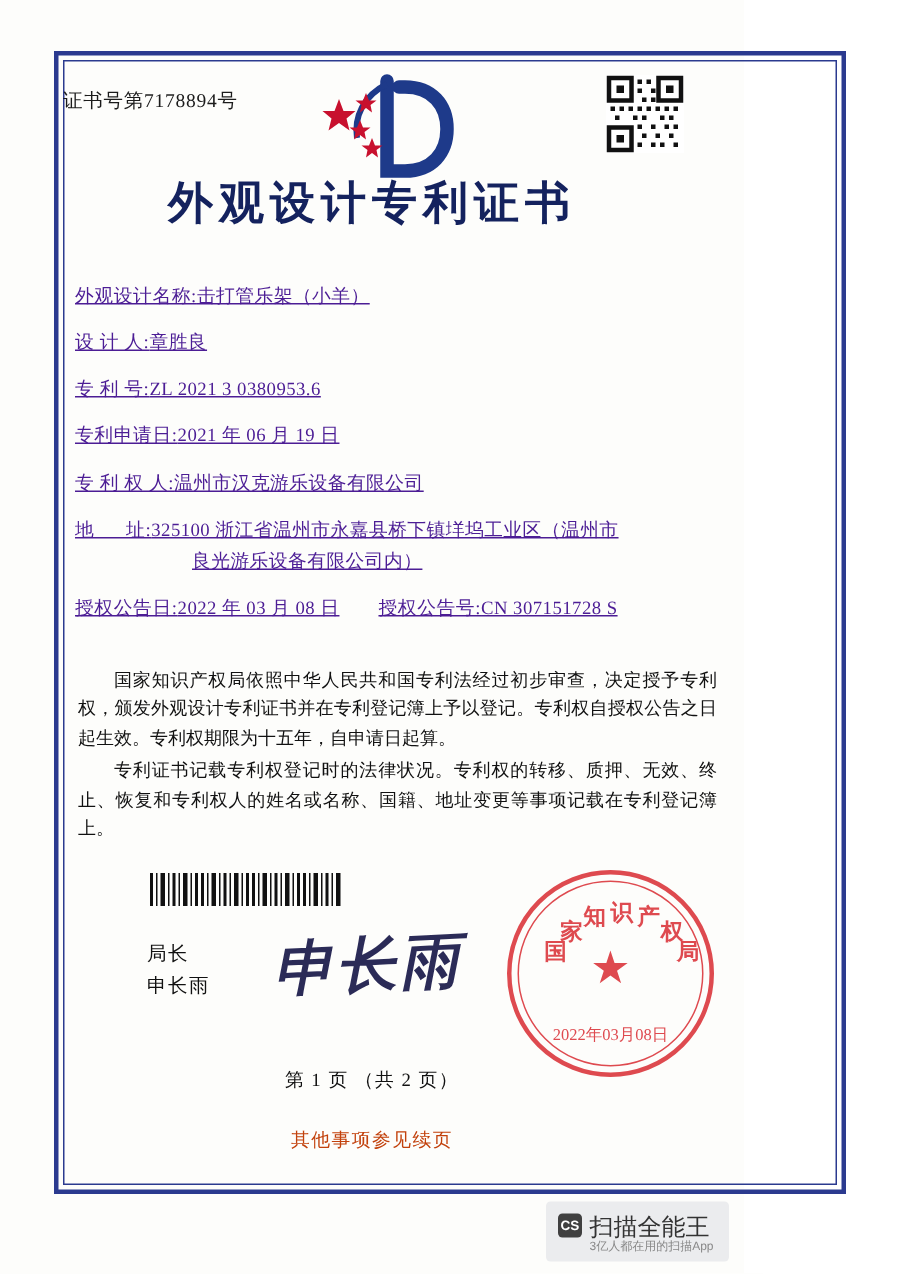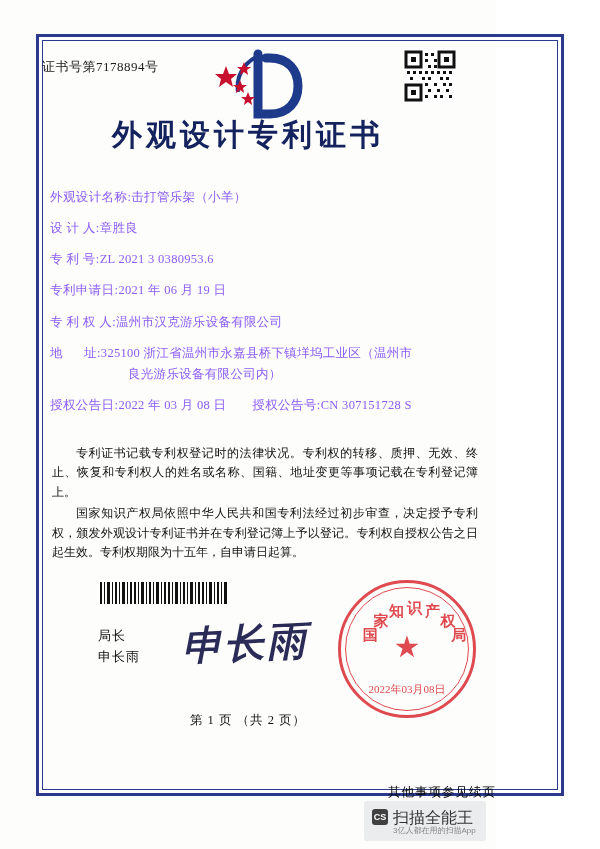--- a/index.html
+++ b/index.html
@@ -75,21 +75,22 @@
     letter-spacing: 4px;
     color: #14225e;
     font-family: "Liberation Serif", serif;
   }
   .fields {
     position: absolute;
     left: 50px;
     top: 188px;
     width: 430px;
     font-family: "Liberation Serif", serif;
-    color: #8b5cf6;
+    color: #4c1d95;
+    text-decoration: underline;
   }
   .field-row {
     display: flex;
     align-items: flex-start;
     margin-bottom: 13px;
     font-size: 12.5px;
     line-height: 1.45;
   }
   .field-label {
     flex: 0 0 auto;
@@ -226,24 +227,24 @@
     text-align: center;
     font-size: 12.5px;
     color: #111;
     font-family: "Liberation Serif", serif;
     letter-spacing: 1px;
   }
   .footnote {
     position: absolute;
     left: 0;
     right: 0;
-    top: 784px;
-    text-align: right;
+    top: 752px;
+    text-align: center;
     font-size: 12.5px;
-    color: #000000;
+    color: #c2410c;
     font-family: "Liberation Serif", serif;
     letter-spacing: 1px;
   }
   
   .watermark {
     position: absolute;
     right: 10px;
     bottom: 8px;
     width: 122px;
     height: 40px;
@@ -372,22 +373,22 @@
     <div class="addr-second">良光游乐设备有限公司内）</div>
     <div class="field-row two-col">
       <span class="field-label">授权公告日:</span>
       <span class="field-value">2022 年 03 月 08 日</span>
       <span class="sub-label">授权公告号:</span>
       <span class="field-value">CN 307151728 S</span>
     </div>
   </div>
 
   <div class="paragraphs">
+    <p>国家知识产权局依照中华人民共和国专利法经过初步审查，决定授予专利权，颁发外观设计专利证书并在专利登记簿上予以登记。专利权自授权公告之日起生效。专利权期限为十五年，自申请日起算。</p>
     <p>专利证书记载专利权登记时的法律状况。专利权的转移、质押、无效、终止、恢复和专利权人的姓名或名称、国籍、地址变更等事项记载在专利登记簿上。</p>
-    <p>国家知识产权局依照中华人民共和国专利法经过初步审查，决定授予专利权，颁发外观设计专利证书并在专利登记簿上予以登记。专利权自授权公告之日起生效。专利权期限为十五年，自申请日起算。</p>
   </div>
 
   <div class="barcode">
     <svg viewBox="0 0 130 22" width="130" height="22">
       <g fill="#111">
         <rect x="0" y="0" width="2" height="22"></rect>
           <rect x="4" y="0" width="1" height="22"></rect>
         <rect x="7" y="0" width="3" height="22"></rect>
           <rect x="12" y="0" width="1" height="22"></rect>
         <rect x="15" y="0" width="2" height="22"></rect>

